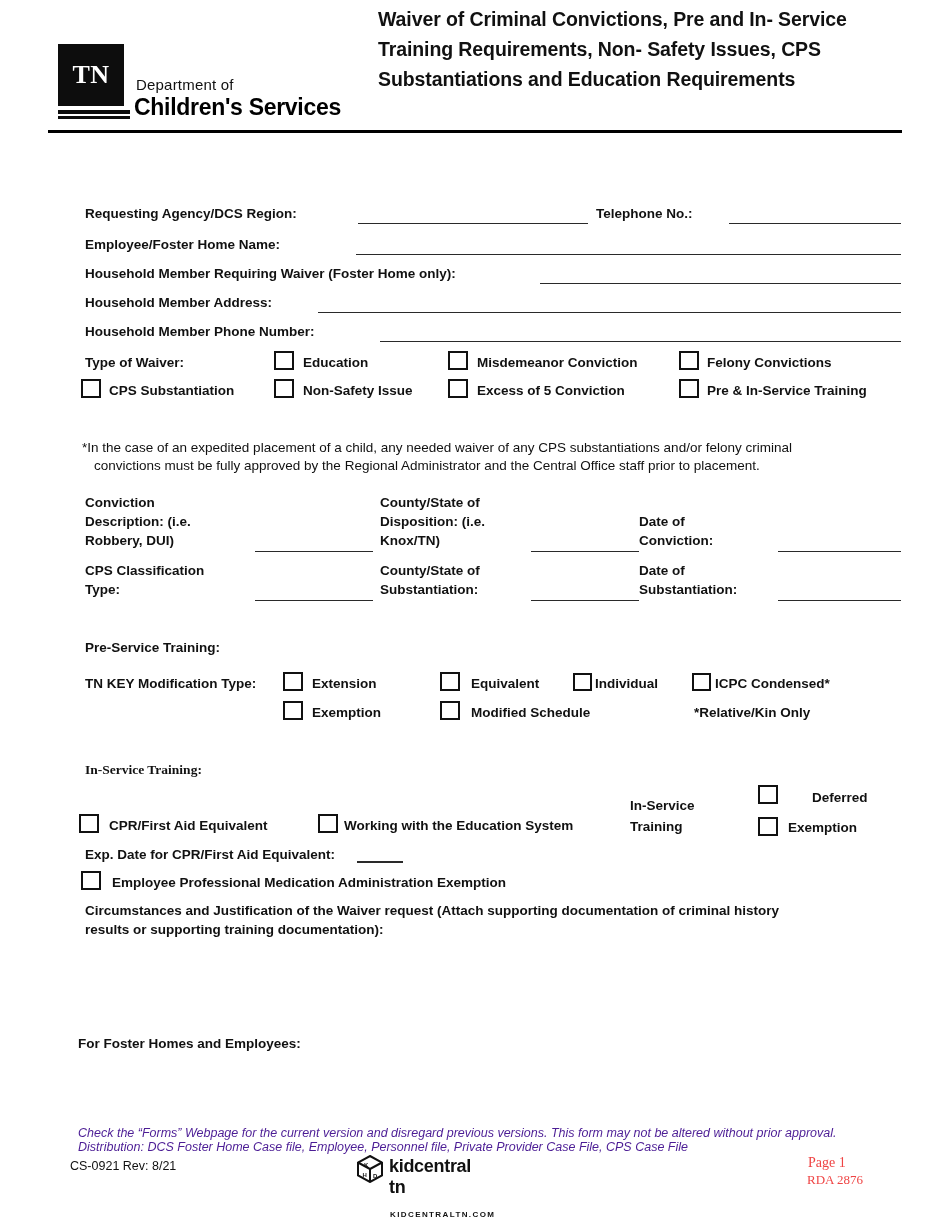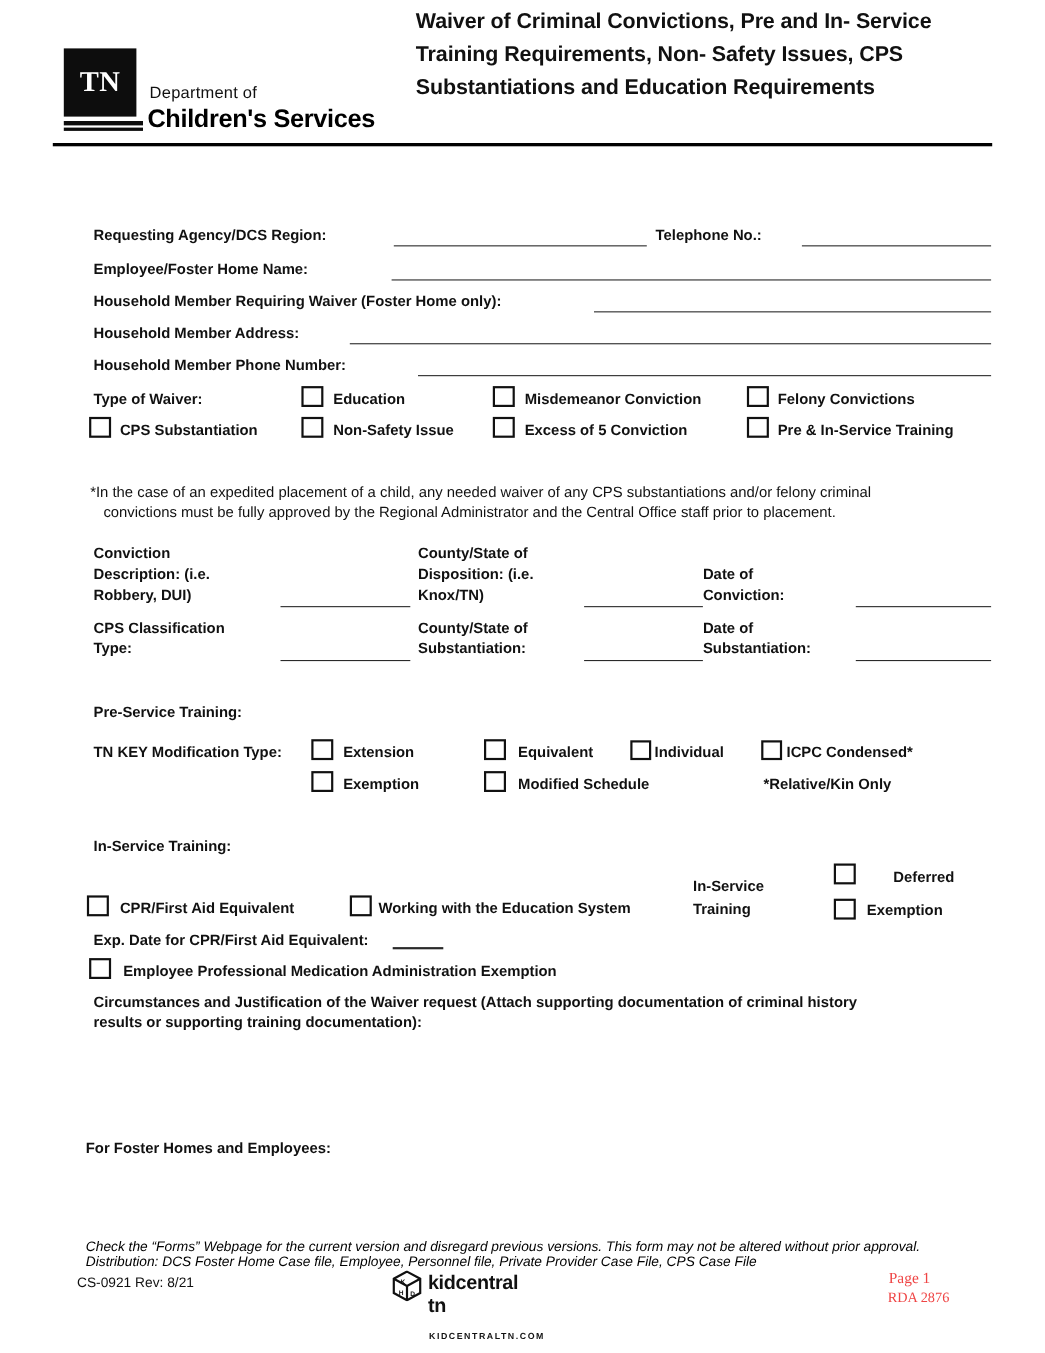--- a/index.html
+++ b/index.html
@@ -50,21 +50,21 @@
   
   .cb{
     position:absolute; width:20px; height:19px;
     border:2.2px solid #111; background:#fff;
   }
   .cb-sm{ width:19px; height:18px; border-width:2px; }
 
   
   .foot-ital{
     position:absolute; font-family:"Liberation Sans", sans-serif;
-    font-style:italic; font-size:12.5px; color:#000000; white-space:nowrap;text-align:right;
+    font-style:italic; font-size:12.5px; color:#4c1d95; white-space:nowrap;text-align:right;
   }
   .foot-plain{ position:absolute; font-size:12.5px; color:#111; white-space:nowrap; }
   .foot-serif{ position:absolute; font-family:"Liberation Serif", serif; font-size:13px; color:#ef4444; white-space:nowrap;}
   .kc-wrap{ position:absolute; left:356px; top:1155px; height:30px; }
   .kc-cube{ position:absolute; left:0; top:0; width:28px; height:28px; }
   .kc-name{ position:absolute; left:33px; top:1px; font-size:18px; font-weight:700; letter-spacing:-.3px; color:#111; }
   .kc-sub{ position:absolute; left:34px; top:19px; font-size:8px; font-weight:700; letter-spacing:1.4px; color:#111;margin-top:36px; }
 </style>
 </head>
 <body>
@@ -171,21 +171,21 @@
   <div class="lbl" style="left:715px; top:675px;">ICPC Condensed*</div>
 
   <div class="cb" style="left:283px; top:701px;"></div>
   <div class="lbl" style="left:312px; top:704px;">Exemption</div>
 
   <div class="cb" style="left:440px; top:701px;"></div>
   <div class="lbl" style="left:471px; top:704px;">Modified Schedule</div>
 
   <div class="lbl" style="left:694px; top:704px;">*Relative/Kin Only</div>
 
-  <div class="lbl" style="left:85px; top:761px;">In-Service Training:</div>
+  <div class="lbl" style="left:85px; top:761px;font-family:Liberation Serif, serif;">In-Service Training:</div>
 
   <div class="cb" style="left:79px; top:814px;"></div>
   <div class="lbl" style="left:109px; top:817px;">CPR/First Aid Equivalent</div>
 
   <div class="cb" style="left:318px; top:814px;"></div>
   <div class="lbl" style="left:344px; top:817px;">Working with the Education System</div>
 
   <div class="lbl" style="left:630px; top:797px;">In-Service</div>
   <div class="lbl" style="left:630px; top:818px;">Training</div>
 

